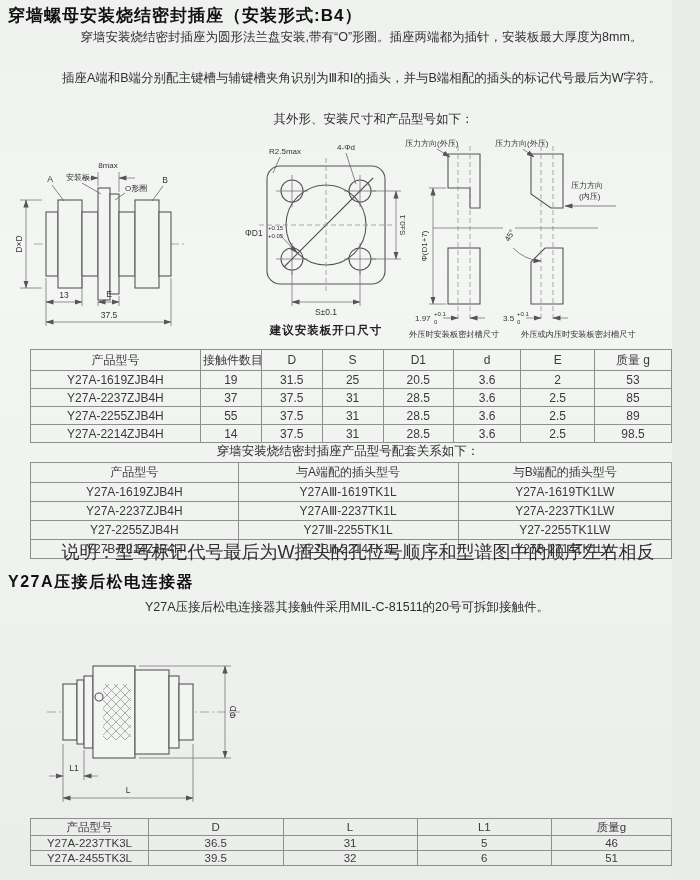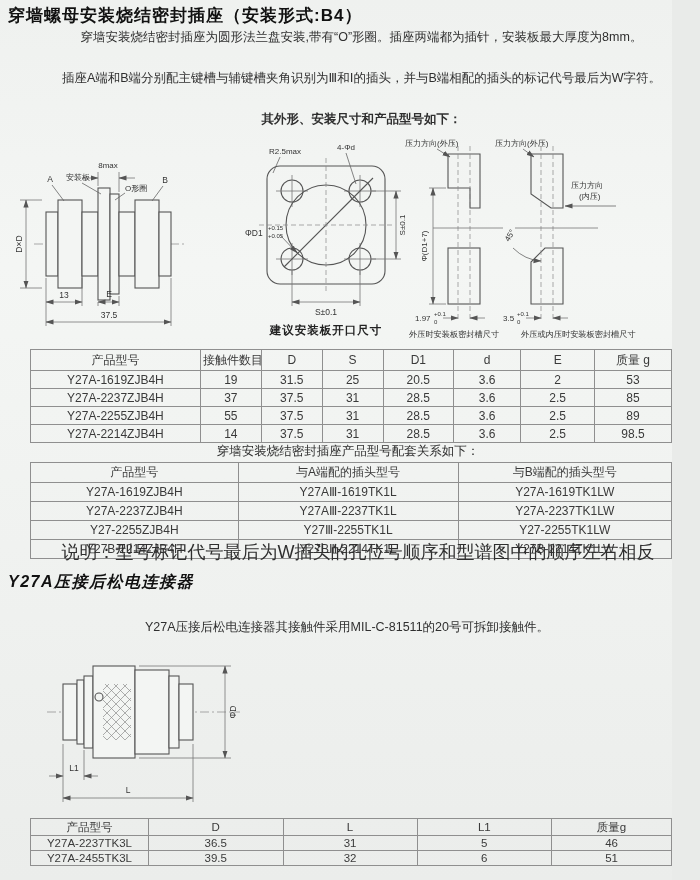--- a/index.html
+++ b/index.html
@@ -11,41 +11,41 @@
   }
   .page{
     position:relative;width:672px;height:880px;overflow:hidden;
     background:linear-gradient(180deg,#eff1ef 0%,#f4f6f4 30%,#eff1ef 70%,#ebedeb 100%);
   }
   .title1{position:absolute;left:8px;top:4px;font-size:17px;font-weight:bold;color:#111;letter-spacing:1px;margin:0;}
   .para{position:absolute;font-size:12.5px;line-height:19px;color:#2f2f2f;margin:0;width:678px;text-align:center;}
   .indent{text-indent:2em;}
   .p1{left:10px;top:28px;}
   .p2{left:10px;top:69px;}
-  .p3{left:10px;top:110px;font-weight:bold;}
+  .p3{left:22px;top:110px;}
   .fig{position:absolute;}
   .fig1{left:12px;top:134px;}
   .fig2{left:243px;top:136px;}
   .fig3{left:403px;top:136px;}
   .fig4{left:35px;top:650px;}
   table.tbl{position:absolute;border-collapse:collapse;table-layout:fixed;background:transparent;}
   table.tbl th,table.tbl td{
     border:1px solid #8f8f8f;font-weight:normal;text-align:center;
     font-size:12px;color:#3a3a3a;padding:0 2px;overflow:hidden;white-space:nowrap;
   }
   table.t1{left:30px;top:349px;width:642px;}
   table.t1 th{height:20px;} table.t1 td{height:17px;}
   table.t2{left:30px;top:462px;width:642px;}
   table.t2 th{height:19px;} table.t2 td{height:18px;}
   table.t3{left:30px;top:818px;width:642px;}
   table.t3 th{height:16px;font-size:11.5px;} table.t3 td{height:14px;font-size:11.5px;}
   .intro{left:8px;top:442px;width:680px;}
   .note{left:28px;top:543px;width:660px;font-size:18px;}
-  .title2{position:absolute;left:8px;top:572px;font-size:16px;font-weight:bold;color:#111;letter-spacing:1.5px;margin:0;font-style:italic;}
-  .s2p1{left:8px;top:618px;}
+  .title2{position:absolute;left:8px;top:572px;font-size:16px;font-weight:bold;color:#111;letter-spacing:1.5px;margin:0;}
+  .s2p1{left:8px;top:598px;}
   .s2p2{left:10px;top:619px;}
   
   .ol{fill:#f3f5f3;stroke:#555;stroke-width:1.1;}
   .oln{fill:none;stroke:#555;stroke-width:1.1;}
   .dim{stroke:#777;stroke-width:0.8;fill:none;}
   .ldr{stroke:#666;stroke-width:0.8;fill:none;}
   .cl{stroke:#888;stroke-width:0.7;fill:none;stroke-dasharray:9 3 2 3;}
   .dash{stroke:#888;stroke-width:0.7;fill:none;stroke-dasharray:5 3;}
   text.fl{font-size:8.5px;fill:#333;}
   text.fs{font-size:8px;fill:#333;}

